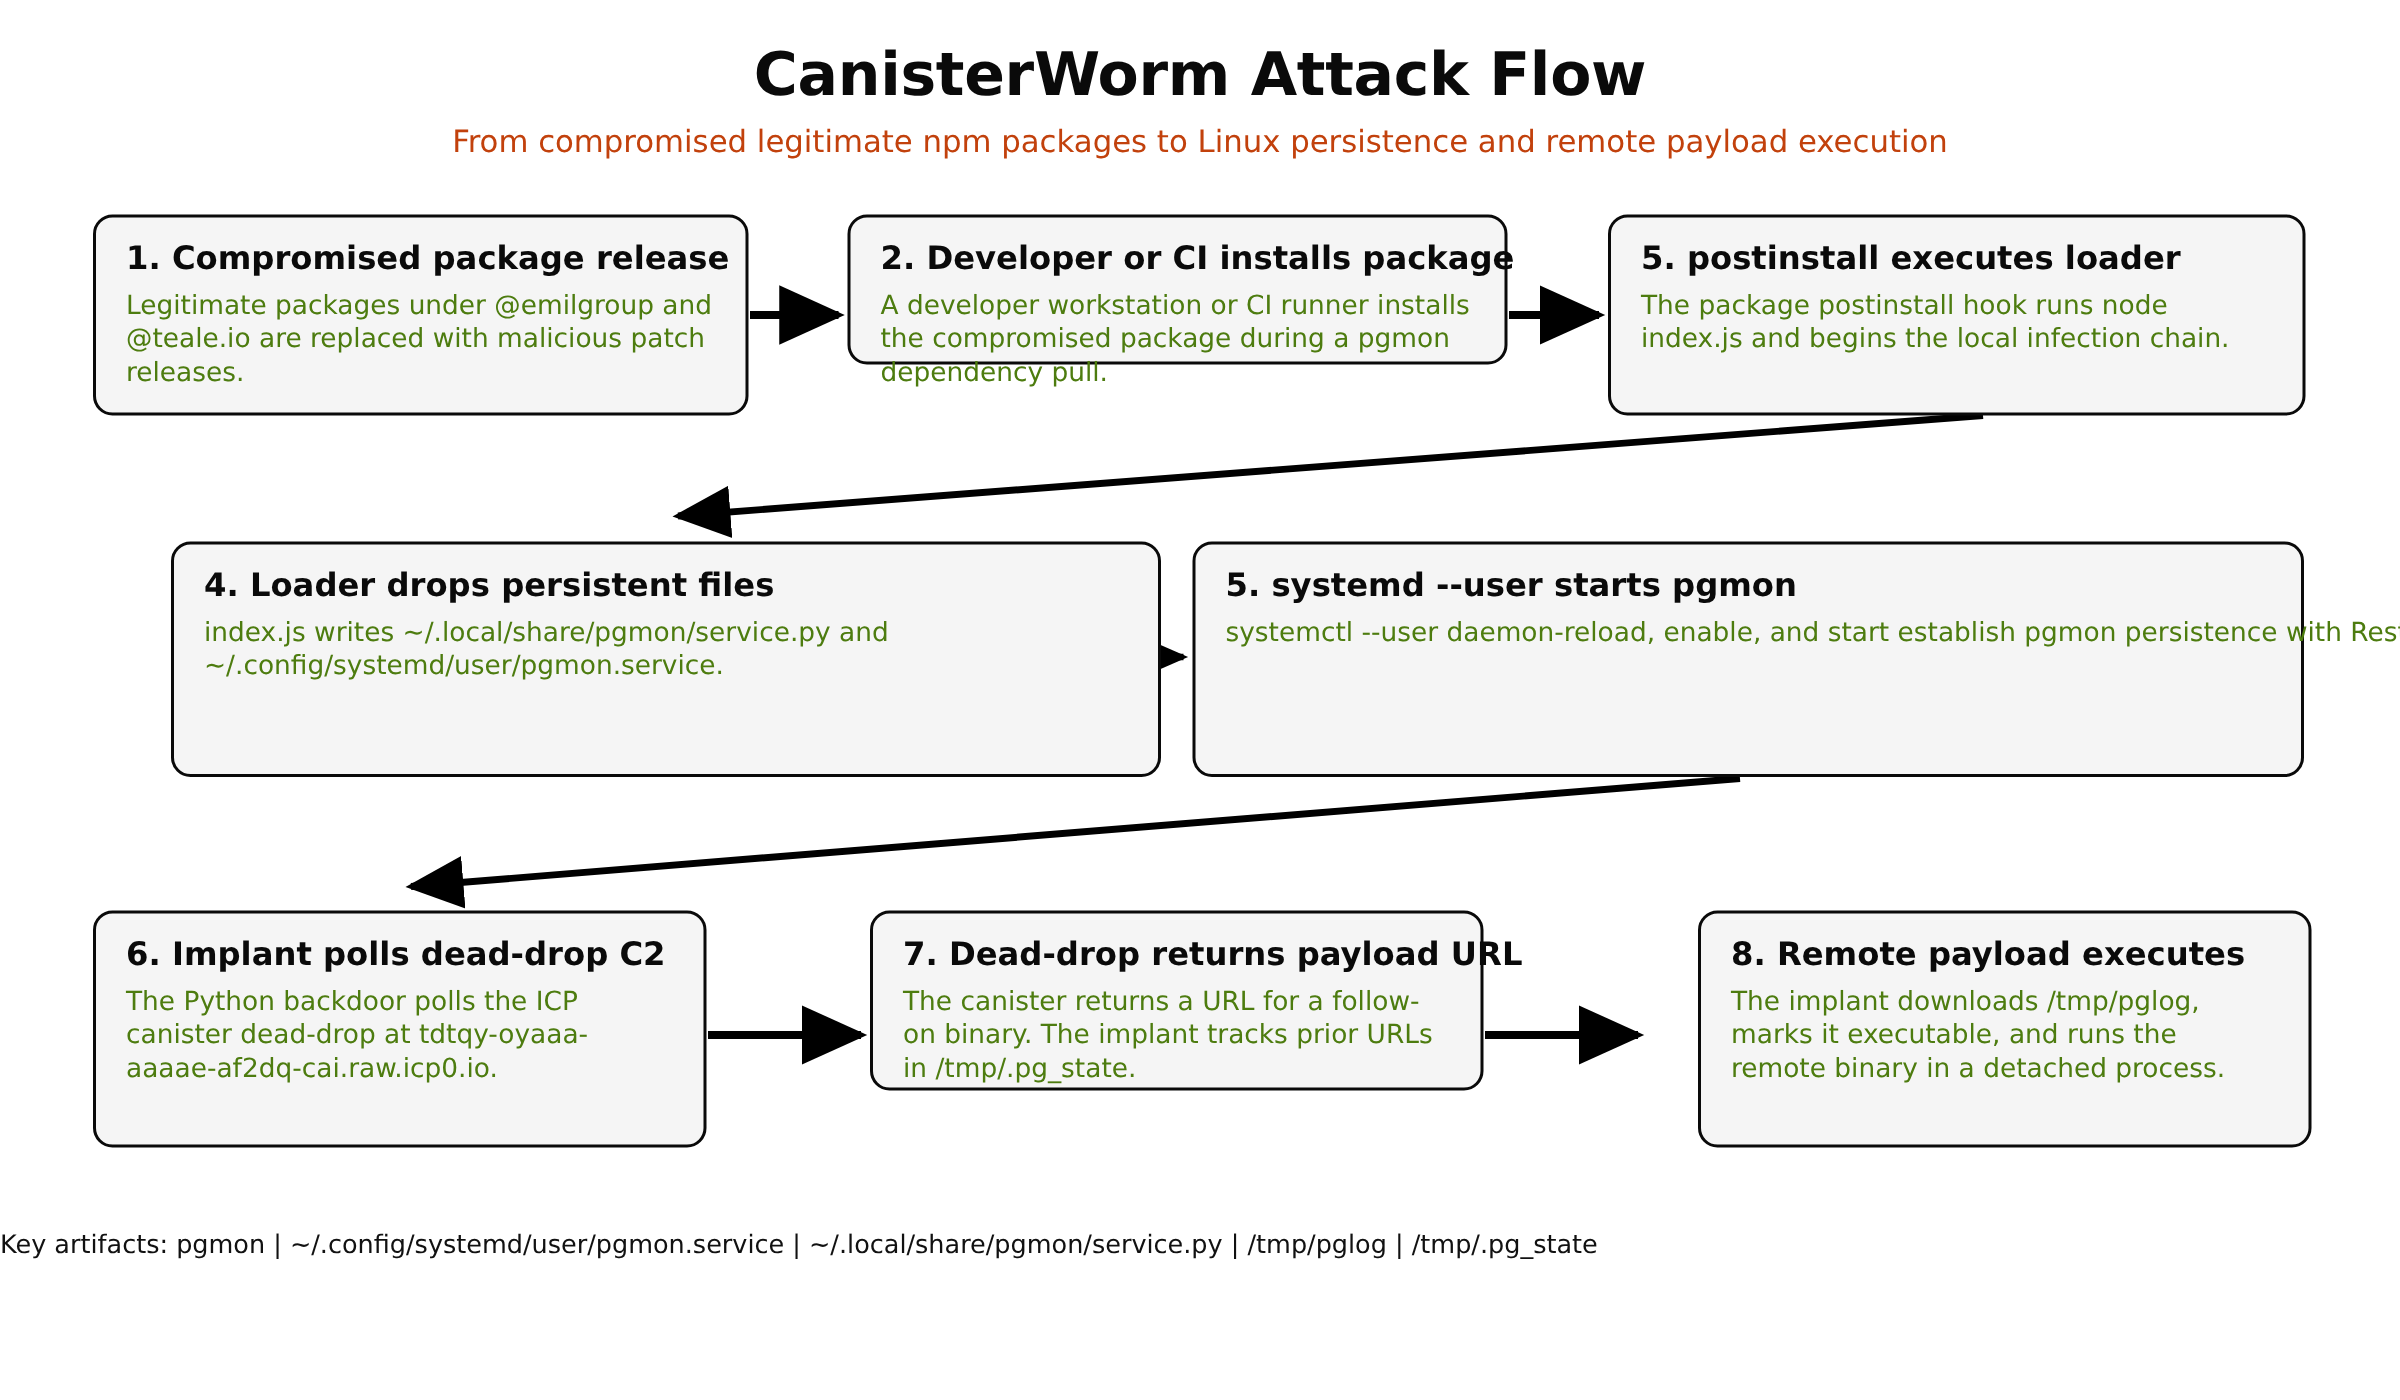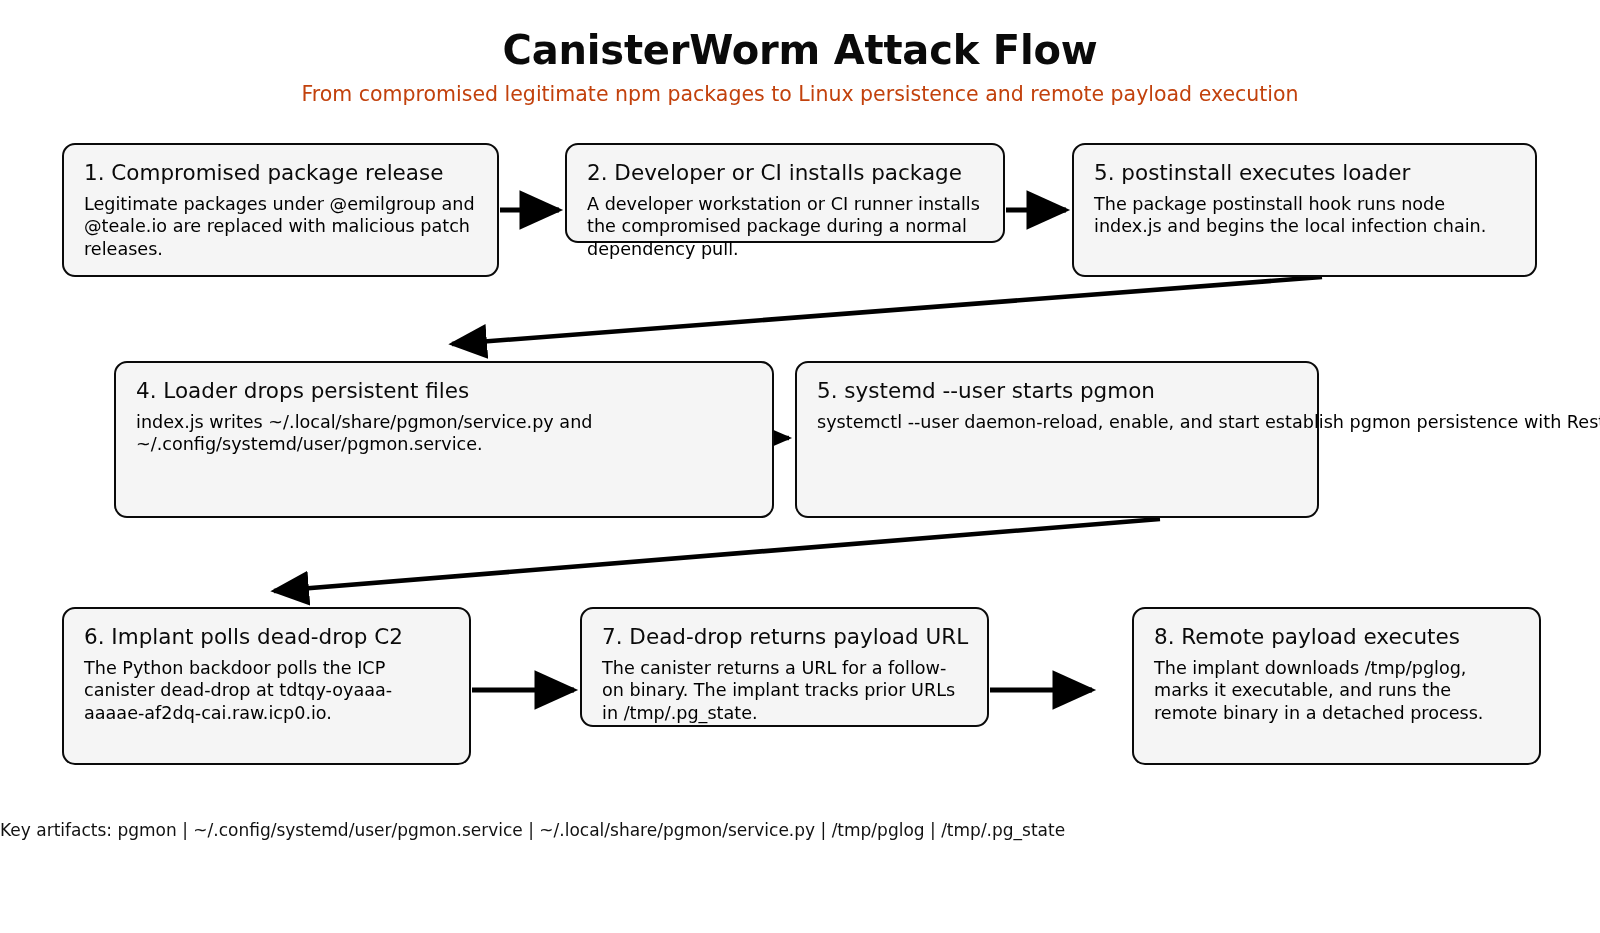--- a/index.html
+++ b/index.html
@@ -68,42 +68,42 @@
     box-sizing: border-box;
     background: #f5f5f5;
     border: 2.6px solid #0a0a0a;
     border-radius: 13px;
     padding: 16px 20px 14px 20px;
     overflow: visible;
   }
 
   .node-title {
     font-size: 21.5px;
-    font-weight: normal;
+    font-weight: bold;
     line-height: 1.15;
     color: #0a0a0a;
     white-space: nowrap;
     margin-bottom: 7px;
   }
 
   .node-desc {
     font-size: 17.6px;
     font-weight: normal;
     line-height: 1.28;
-    color: #000000;
+    color: #4d7c0f;
   }
 
   
   #node-1 { left: 62px;   top: 143px; width: 437px; height: 134px; }
   #node-2 { left: 565px;  top: 143px; width: 440px; height: 100px; }
   #node-3 { left: 1072px; top: 143px; width: 465px; height: 134px; }
 
   
   #node-4 { left: 114px;  top: 361px; width: 660px; height: 157px; }
-  #node-5 { left: 795px;  top: 361px; width: 524px; height: 157px; }
+  #node-5 { left: 795px;  top: 361px; width: 741px; height: 157px; }
 
   
   #node-6 { left: 62px;   top: 607px; width: 409px; height: 158px; }
   #node-7 { left: 580px;  top: 607px; width: 409px; height: 120px; }
   #node-8 { left: 1098px; top: 607px; width: 409px; height: 158px; margin-left: 34px; }
 
   #node-5 .node-desc { white-space: nowrap; }
 </style>
 </head>
 <body>
@@ -138,21 +138,21 @@
     <line x1="990" y1="690" x2="1092" y2="690" stroke="#000000" stroke-width="5.2" marker-end="url(#ah)"></line>
   </svg>
 
   <div class="node" id="node-1">
     <div class="node-title">1. Compromised package release</div>
     <div class="node-desc">Legitimate packages under @emilgroup and @teale.io are replaced with malicious patch releases.</div>
   </div>
 
   <div class="node" id="node-2">
     <div class="node-title">2. Developer or CI installs package</div>
-    <div class="node-desc">A developer workstation or CI runner installs the compromised package during a normal dependency pull.</div>
+    <div class="node-desc">A developer workstation or CI runner installs the compromised package during a pgmon dependency pull.</div>
   </div>
 
   <div class="node" id="node-3">
     <div class="node-title">5. postinstall executes loader</div>
     <div class="node-desc">The package postinstall hook runs node index.js and begins the local infection chain.</div>
   </div>
 
   <div class="node" id="node-4">
     <div class="node-title">4. Loader drops persistent files</div>
     <div class="node-desc">index.js writes ~/.local/share/pgmon/service.py and ~/.config/systemd/user/pgmon.service.</div>

